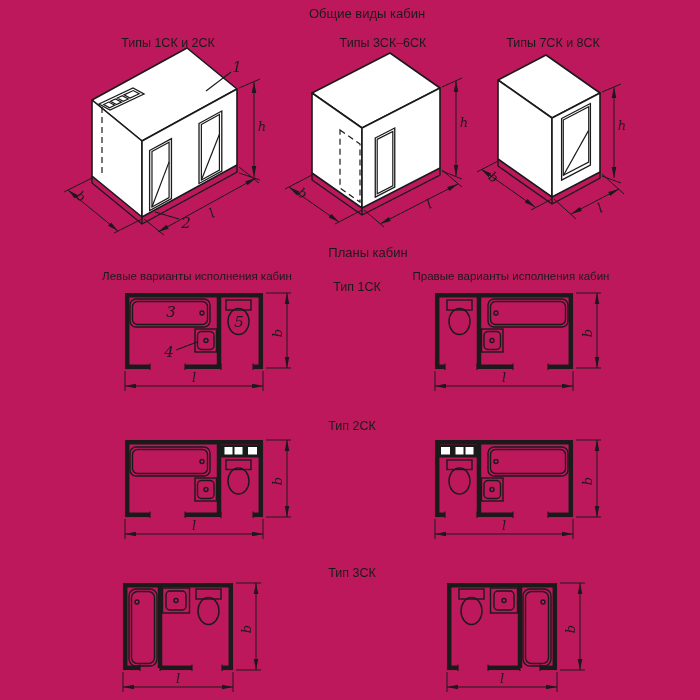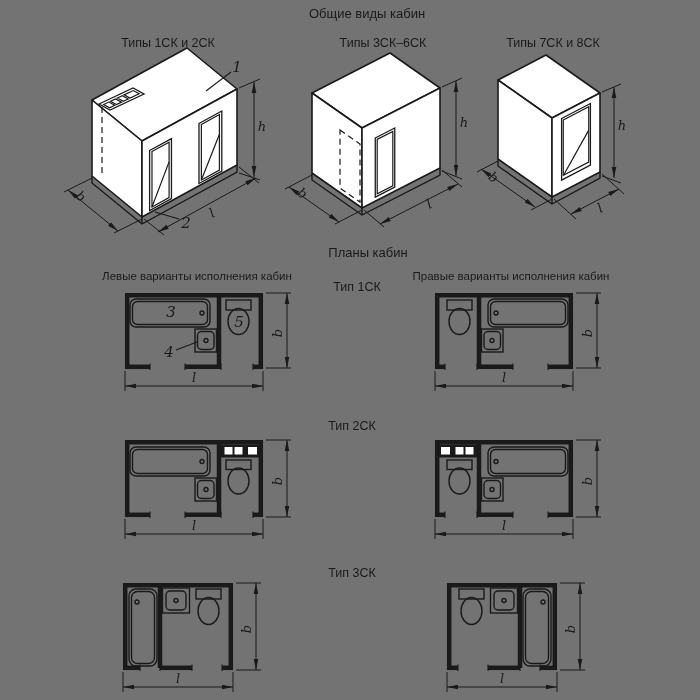--- a/index.html
+++ b/index.html
@@ -1,16 +1,16 @@
 <!DOCTYPE html>
 <html><head>
 <meta charset="utf-8">
 <style>
   html,body{margin:0;padding:0;background:#fff}
-  .canvas{position:relative;width:700px;height:700px;background:#737373;font-family:"Liberation Sans",sans-serif;overflow:hidden}
+  .canvas{position:relative;width:700px;height:700px;background:#be185d;font-family:"Liberation Sans",sans-serif;overflow:hidden}
   svg{display:block}
   .o{fill:#fff;stroke:#1a1a1a;stroke-width:1.6;stroke-linejoin:round}
   .f{fill:none;stroke:#1a1a1a;stroke-width:1.4}
   .f2{fill:none;stroke:#1a1a1a;stroke-width:1.1}
   .w{stroke:#1a1a1a;stroke-width:4.5;fill:none}
   .vg{fill:#fff;stroke:#1a1a1a;stroke-width:1.3;vector-effect:non-scaling-stroke}
   .vgn{fill:none;stroke:#1a1a1a;stroke-width:1.2;vector-effect:non-scaling-stroke}
   .dsh{fill:none;stroke:#1a1a1a;stroke-width:1.2;stroke-dasharray:6 4}
   .dim{stroke:#1a1a1a;stroke-width:1;fill:none}
   text{fill:#1a1a1a}

